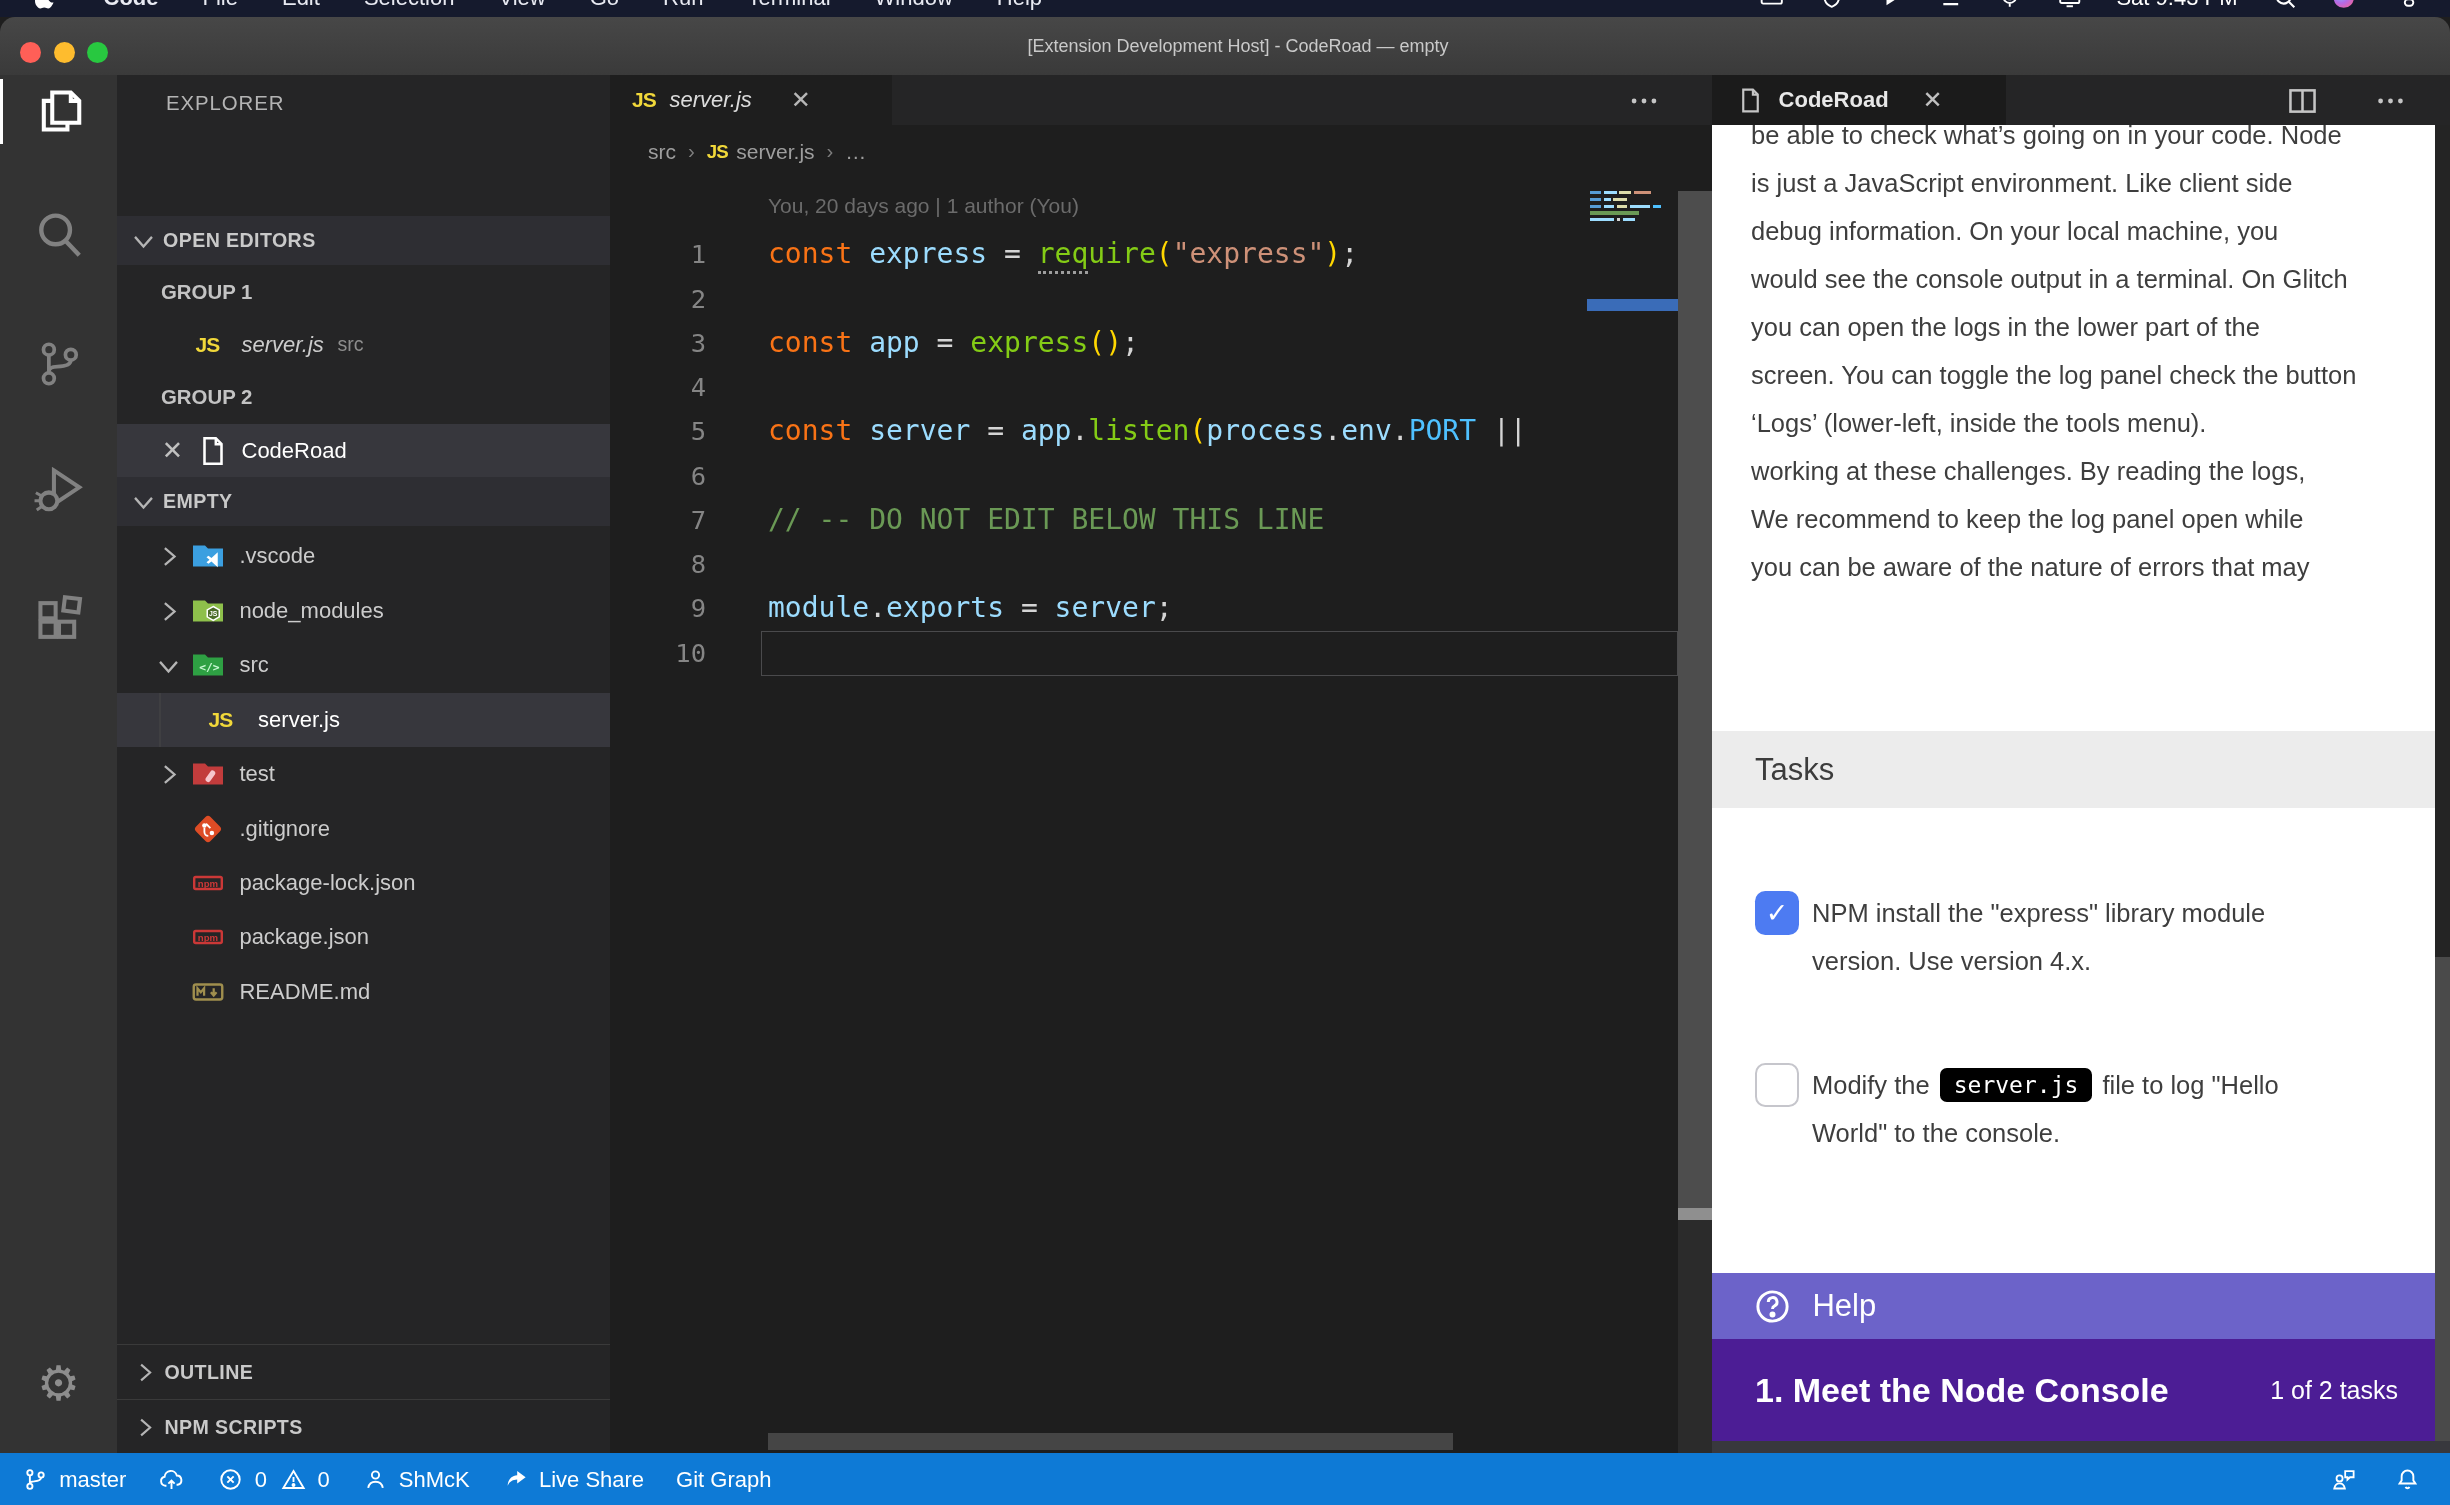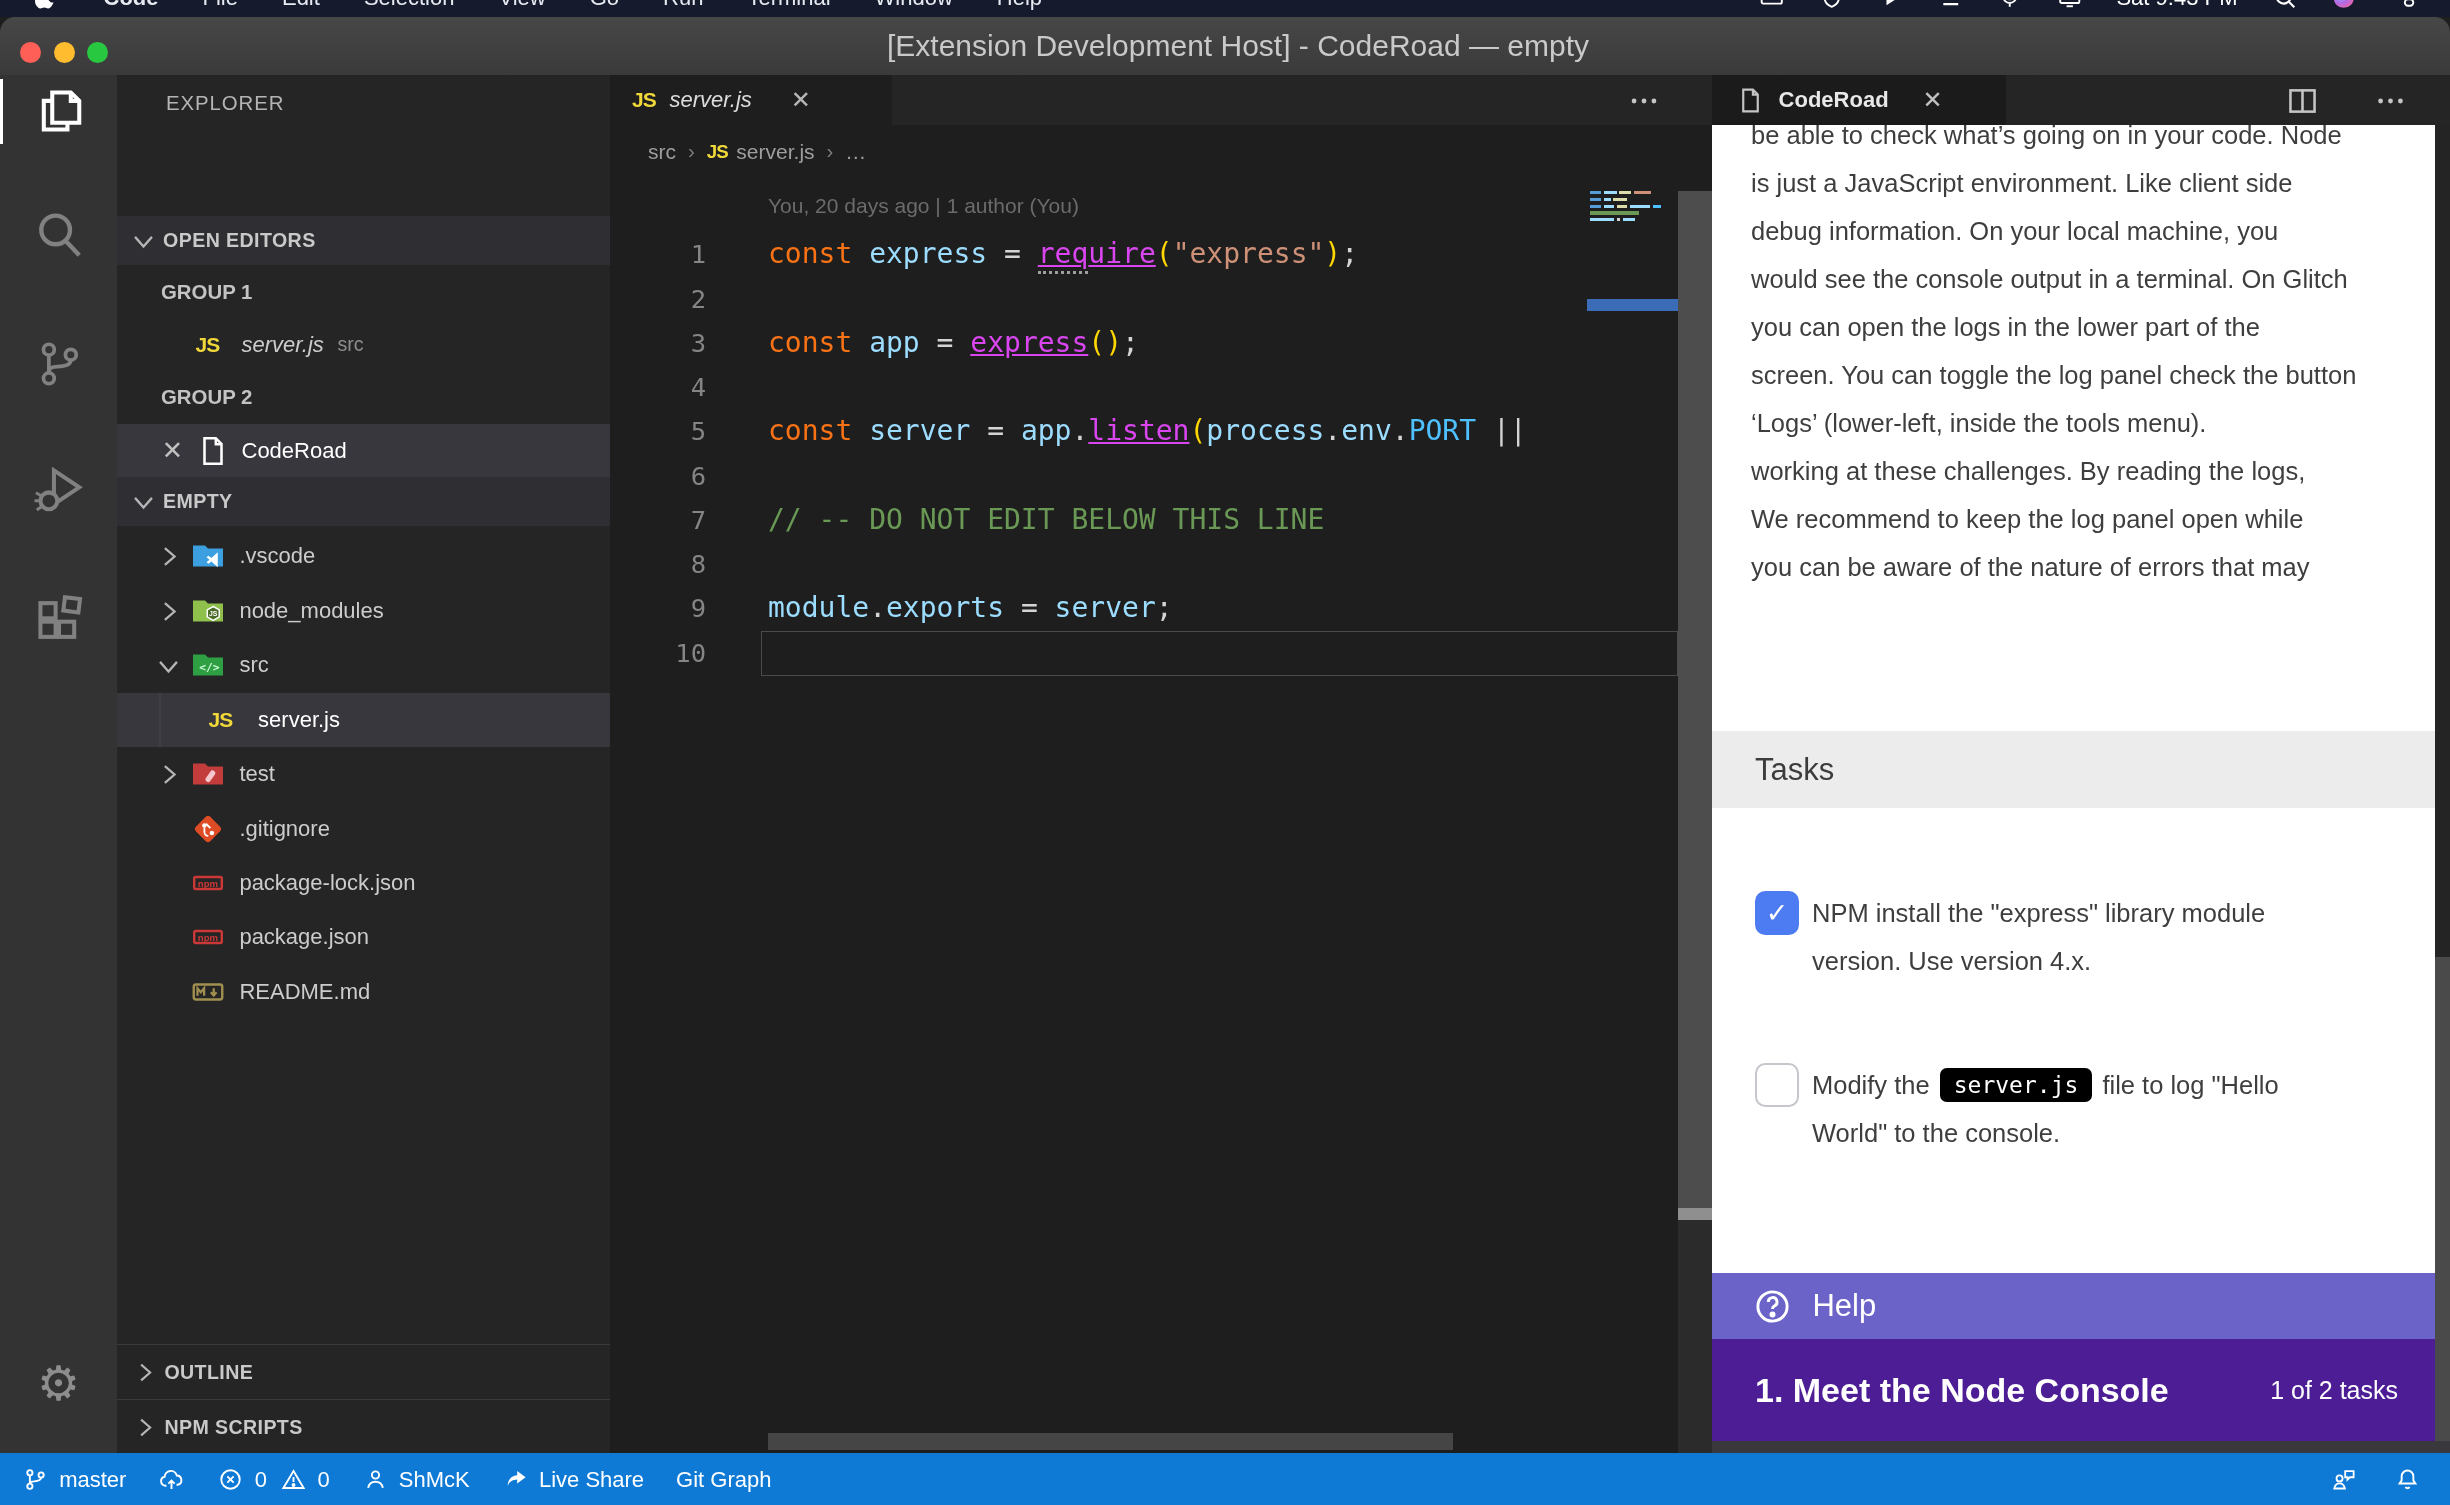--- a/index.html
+++ b/index.html
@@ -18,21 +18,21 @@
   #menu-right{margin-left:auto;display:flex;align-items:center;gap:34px;margin-right:34px;color:#fff;}
   #menu-right .ic{width:25.5px;height:25.5px;}
   #menu-time{font-size:22px;white-space:nowrap;}
 
   
   #titlebar{top:17px;left:0;width:2450px;height:58px;background:linear-gradient(#474747,#3a3a3a);border-radius:15.3px 15.3px 0 0;z-index:30;}
   .traffic{position:absolute;top:25px;width:21px;height:21px;border-radius:50%;}
   #light-close{left:20.4px;background:#ff5f57;}
   #light-min{left:54px;background:#febc2e;}
   #light-max{left:87px;background:#28c840;}
-  #window-title{position:absolute;left:0;right:0;top:0;height:58px;line-height:58px;text-align:center;color:#c9c9c9;font-size:30px;margin-left:26px;}
+  #window-title{position:absolute;left:0;right:0;top:0;height:58px;line-height:58px;text-align:center;color:#c9c9c9;font-size:18px;margin-left:26px;}
 
   
   #activitybar{top:75px;left:0;width:117px;height:1378px;background:#333333;}
   .act-item{position:absolute;left:31.5px;width:54px;height:54px;color:#818181;}
   .act-item.active{color:#ffffff;}
   #act-indicator{position:absolute;left:0;width:3.4px;height:65px;background:#fff;top:4.3px;}
   #act-gear{font-size:48px;color:#8d8d8d;line-height:54px;text-align:center;font-family:"DejaVu Sans",sans-serif;}
 
   
   #sidebar{top:75px;left:117px;width:493px;height:1378px;background:#252526;color:#cccccc;font-size:22px;}
@@ -68,21 +68,21 @@
   #editor-tab .js-badge{margin-left:22px;}
   #tab-label{margin-left:13.6px;font-style:italic;font-size:22px;}
   #tab-close{margin-left:39px;color:#b6b6b6;font-size:24px;}
   #editor-more{position:absolute;top:8.5px;left:1012px;width:44px;height:34px;color:#c5c5c5;}
   #breadcrumb{position:absolute;top:50px;left:0;height:53px;display:flex;align-items:center;color:#9e9e9e;font-size:21px;padding-left:38px;}
   .bc-sep{margin:0 12px;color:#7e7e7e;font-size:20.4px;}
   #breadcrumb .js-badge{font-size:18.7px;margin-right:8.5px;}
   #blame{position:absolute;top:119px;left:158px;color:#6b6b6b;font-size:21px;white-space:nowrap;}
   .gutter-num{position:absolute;left:0;width:96px;height:44px;line-height:44px;text-align:right;color:#858585;font-family:"DejaVu Sans Mono",monospace;font-size:25.5px;}
   .code-line{position:absolute;left:158px;height:44px;line-height:44px;font-family:"DejaVu Sans Mono",monospace;font-size:28px;white-space:pre;color:#d4d4d4;}
-  .kw{color:#f97316;} .vr{color:#9cdcfe;} .fn{color:#d946ef;text-decoration:underline;} .pa{color:#ffd700;}
+  .kw{color:#f97316;} .vr{color:#9cdcfe;} .fn{color:#84cc16;} .pa{color:#ffd700;}
   .st{color:#ce9178;} .op{color:#d4d4d4;} .cm{color:#6a9955;} .c2{color:#4fc1ff;}
   .dot{border-bottom:3.4px dotted #9e9e9e;padding-bottom:0.9px;}
   #current-line{position:absolute;left:151px;top:556px;width:915px;height:43px;border:1.7px solid #4a4a4c;}
   #minimap{position:absolute;left:977px;top:116px;width:91px;height:255px;}
   .mm-line{position:absolute;left:3.4px;height:3.4px;display:flex;gap:2.6px;}
   .mm-seg{height:3.4px;display:inline-block;}
   #mm-slider{position:absolute;left:0;top:108px;width:91px;height:12px;background:#3a6cb8;}
   #vstrip-a{position:absolute;left:1068px;top:116px;width:34px;height:1017px;background:#4d4d4d;}
   #vstrip-cap{position:absolute;left:1068px;top:1133px;width:34px;height:12px;background:#8f8f8f;}
   #vstrip-b{position:absolute;left:1068px;top:1145px;width:34px;height:233px;background:#2b2b2b;}

